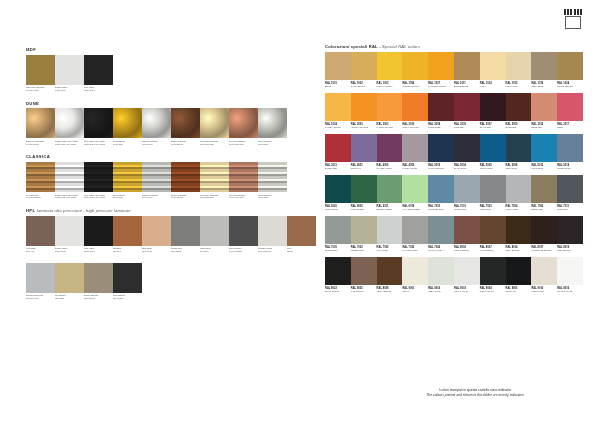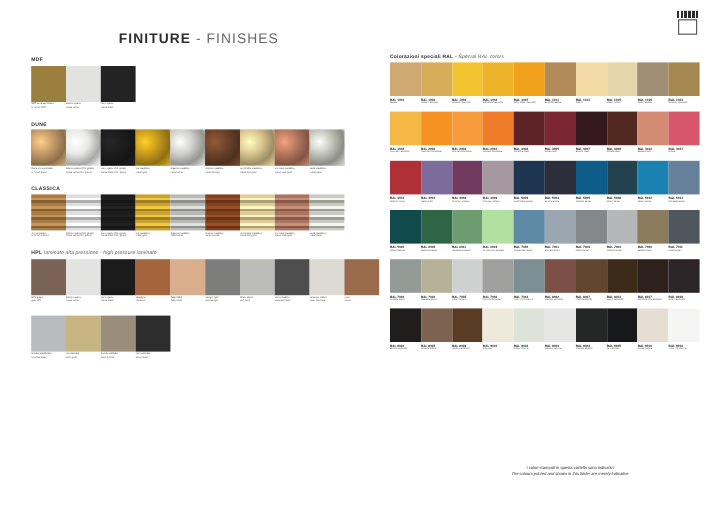--- a/index.html
+++ b/index.html
@@ -53,23 +53,20 @@
 </head>
 <body>
 
 <div class="page">
 
   <div class="corner-icon">
     <div class="top-band"></div>
     <div class="box"></div>
   </div>
 
-  <div class="title">
-    <span class="t1">FINITURE</span><span class="t2"> - </span><span class="t2">FINISHES</span>
-  </div>
 
   <div class="left-col" id="left-col">
       <div class="mat-group">
         <div class="mat-head"><span>MDF</span></div>
         <div class="sw-row">
           <div class="sw">
             <span class="sw-chip" style="background: rgb(154, 127, 62);"></span>
             <div class="sw-cap"><div>MDF tinto verniciato</div><i>w. finish MDF</i></div>
           </div>
           <div class="sw">

